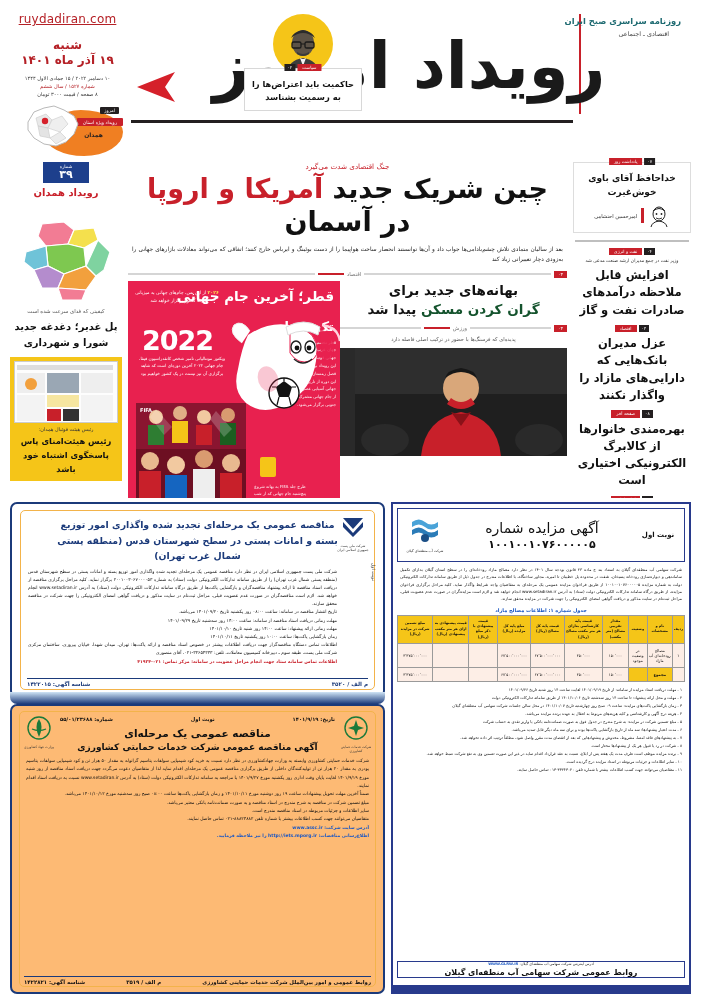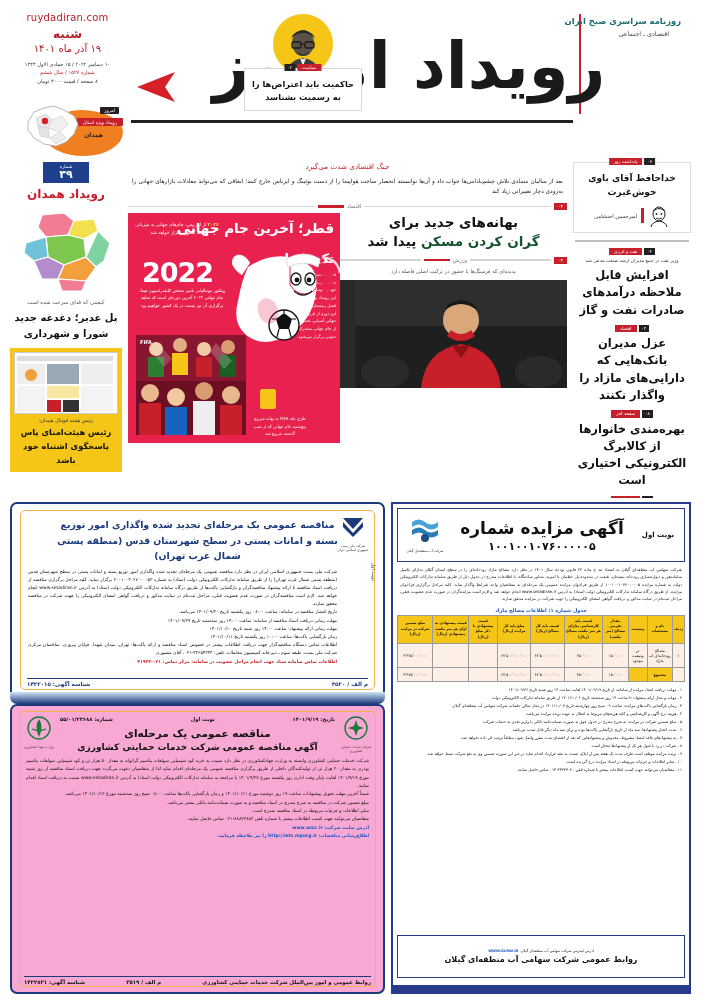--- a/index.html
+++ b/index.html
@@ -17,23 +17,23 @@
     direction: rtl;
   }
 
   
   .top-area { position: relative; width: 701px; height: 498px; background:#fff; padding: 8px 10px 0 10px; }
 
   
   .masthead { position: relative; height: 150px; display:flex; flex-direction: row-reverse; }
 
   .mast-right { width: 115px; padding-top: 4px; text-align:center; position:relative; }
-  .site-url { font-size: 10px; color:#b52026; letter-spacing:.2px; margin-bottom:4px; direction:ltr; }
+  .site-url { font-size: 12px; color:#b52026; letter-spacing:.2px; margin-bottom:12px; direction:ltr;text-decoration:underline; }
   .mast-day { font-size: 12px; font-weight:bold; color:#b52026; line-height:1.25; }
-  .mast-date { font-size: 10px; font-weight:normal; color:#b52026; line-height:1.3; margin-bottom:5px;}
+  .mast-date { font-size: 12px; font-weight:bold; color:#b52026; line-height:1.3; margin-bottom:5px;}
   .mast-meta { font-size: 5.1px; color:#333; line-height:1.65; }
   .mast-meta .hl { color:#b52026; }
   .mast-iranmap { position:absolute; left:0; right:0; top:92px; height:56px; }
 
   
   .orange-blob {
     position:absolute; right:2px; top:10px; width:78px; height:46px;
     background:#f07f22; border-radius: 46% 54% 50% 50% / 56% 48% 52% 44%;
   }
   .blob-label-dark {
@@ -82,21 +82,21 @@
   .cols { display:flex; flex-direction:row-reverse; gap:6px; margin-top:4px; }
 
   
   .col-prov { width:112px; }
   .prov-num {
     background:#1d3f8c; color:#fff; text-align:center; padding:2px 0 3px;
     width:46px; margin:0 auto 4px;
   }
   .prov-num .lbl { font-size:4.6px; }
   .prov-num .val { font-size:11px; font-weight:bold; line-height:1; }
-  .prov-brand { text-align:center; font-size:12px; font-weight:bold; color:#c8202a; margin-bottom:8px; }
+  .prov-brand { text-align:center; font-size:10px; font-weight:bold; color:#c8202a; margin-bottom:20px; }
   .prov-map { height:86px; position:relative; }
   .prov-cap { font-size:5.4px; color:#555; text-align:center; line-height:1.6; margin-top:3px; }
   .prov-head { font-size:10px; font-weight:bold; color:#111; text-align:center; line-height:1.6; margin-top:3px; }
   .prov-yellow {
     margin-top:6px; background:#f5c518; padding:4px; position:relative;
   }
   .py-thumb { width:100%; height:62px; background:#fff; border:.5px solid #ccc; position:relative; overflow:hidden; }
   .py-cap { font-size:5px; color:#333; text-align:center; margin-top:3px; line-height:1.5;}
   .py-head { font-size:8.4px; font-weight:bold; color:#111; text-align:center; line-height:1.65; margin-top:2px;}
 
@@ -182,21 +182,21 @@
     position:absolute; left:6px; right:6px; bottom:2px; display:flex; flex-direction:row-reverse;
     justify-content:space-between; align-items:center; font-size:5.6px; font-weight:bold; color:#1b3a7a;
     border-top:.8px solid #1b3a7a; padding-top:2px;
   }
   .apost-ribbon{
     position:absolute; left:-2px; right:-2px; bottom:-8px; height:12px;
     background:linear-gradient(180deg,#cfe4f5,#1b3a7a); border-radius:0 0 7px 7px;
   }
 
   
-  .ad-agri { border:2px solid #1b3a7a; border-radius:7px; padding:5px 7px; flex:1; position:relative; background:#f9a8d4;}
+  .ad-agri { border:2px solid #1b3a7a; border-radius:7px; padding:5px 7px; flex:1; position:relative; background:#fdba74;}
   .ad-agri-in { border:1.2px solid #f3b34a; border-radius:5px; height:100%; padding:4px 6px; position:relative;}
   .agri-topbar { display:flex; flex-direction:row-reverse; align-items:center; justify-content:space-between; font-size:5.2px; color:#111; font-weight:bold; padding:0 34px;}
   .agri-h1 { font-size:10.5px; font-weight:bold; color:#111; text-align:center; margin-top:5px;}
   .agri-h2 { font-size:9px; font-weight:bold; color:#111; text-align:center; margin-top:3px;}
   .agri-body { font-size:4.5px; color:#111; line-height:1.85; text-align:justify; margin-top:5px; }
   .agri-body .lnk { color:#1a57c4; font-weight:bold; }
   .agri-logo-r { position:absolute; right:2px; top:4px; text-align:center; width:34px;}
   .agri-logo-l { position:absolute; left:2px; top:4px; text-align:center; width:34px;}
   .logo-cap { font-size:3.3px; color:#333; line-height:1.3; margin-top:1px;}
   .agri-foot {
@@ -204,35 +204,35 @@
     justify-content:space-between; font-size:5.4px; font-weight:bold; color:#111;
     border-top:.8px solid #1b3a7a; padding-top:2px;
   }
 
   
   .ad-water { border:2.5px solid #283a8c; height:100%; position:relative; background:#fff; padding:4px;}
   .aw-head { border:1px solid #283a8c; display:flex; flex-direction:row-reverse; align-items:center; height:54px; padding:0 6px;}
   .aw-logo { width:42px; text-align:center; }
   .aw-logo-cap { font-size:3.4px; color:#222; margin-top:1px;}
   .aw-htxt { flex:1; text-align:center; }
-  .aw-t1 { font-size:17px; font-weight:bold; color:#111; }
+  .aw-t1 { font-size:14px; font-weight:normal; color:#111; }
   .aw-t2 { font-size:11px; font-weight:bold; color:#111; letter-spacing:.5px; margin-top:2px;}
   .aw-turn { font-size:7px; font-weight:bold; color:#111; width:40px; text-align:center;}
   .aw-body { font-size:4.1px; color:#111; line-height:1.8; text-align:justify; margin-top:4px; padding:0 3px;}
   .aw-tblcap { font-size:5px; color:#1a57c4; font-weight:bold; text-align:center; margin:4px 0 2px;}
   .aw-tbl { width:100%; border-collapse:collapse; }
   .aw-tbl th {
     background:#f5c518; border:.5px solid #9a9a9a; font-size:3.5px; color:#111;
     padding:3px 1px; line-height:1.5; font-weight:bold; vertical-align:middle;
   }
   .aw-tbl td { border:.5px solid #9a9a9a; font-size:3.8px; color:#111; padding:4px 1px; text-align:center; background:#fdeee6;}
   .aw-tbl td.ylw { background:#f5c518; font-weight:bold;}
   .aw-list { font-size:3.9px; color:#111; line-height:1.92; text-align:justify; margin-top:4px; padding:0 3px;}
   .aw-list div { margin-bottom:.5px; }
-  .aw-foot { position:absolute; left:4px; right:4px; bottom:14px; border:1px solid #283a8c; text-align:center; padding:13px 0;}
+  .aw-foot { position:absolute; left:4px; right:4px; bottom:14px; border:1px solid #283a8c; text-align:center; padding:0 0;}
   .aw-foot-url { font-size:3.6px; color:#111; text-align:center; padding-bottom:2px;}
   .aw-foot-url .lnk { color:#1a57c4; font-weight:bold;}
   .aw-foot-t { font-size:8px; font-weight:bold; color:#111;}
   .aw-bottombar { position:absolute; left:0; right:0; bottom:0; height:7px; background:#283a8c;}
 
   .noselect { user-select:none; }
 </style>
 </head>
 <body>
 
@@ -341,20 +341,25 @@
               <circle cx="18" cy="22" r="6" fill="#f2a03d"></circle>
             </svg>
           </div>
           <div class="py-cap">رئیس هیئت فوتبال همدان:</div>
           <div class="py-head">رئیس هیئت‌امنای پاس پاسخگوی اشتباه خود باشد</div>
         </div>
       </div>
 
       <div class="col-main">
         <div class="main-kicker">جنگ اقتصادی شدت می‌گیرد</div>
+        <div class="main-head">
+          <span>چین شریک جدید</span>
+          <span class="red">آمریکا و اروپا</span>
+          <span>در آسمان</span>
+        </div>
         <div class="main-lead">بعد از سالیان متمادی تلاش چشم‌بادامی‌ها جواب داد و آن‌ها توانستند انحصار ساخت هواپیما را از دست بوئینگ و ایرباس خارج کنند؛ اتفاقی که می‌تواند معادلات بازارهای جهانی را به‌زودی دچار تغییراتی زیاد کند</div>
 
         <div class="sec-bar">
           <span class="tagbox">۰۳</span>
           <span class="line"></span>
           <span class="nm">اقتصاد</span>
           <span class="dash"></span>
           <span class="line"></span>
         </div>
 

